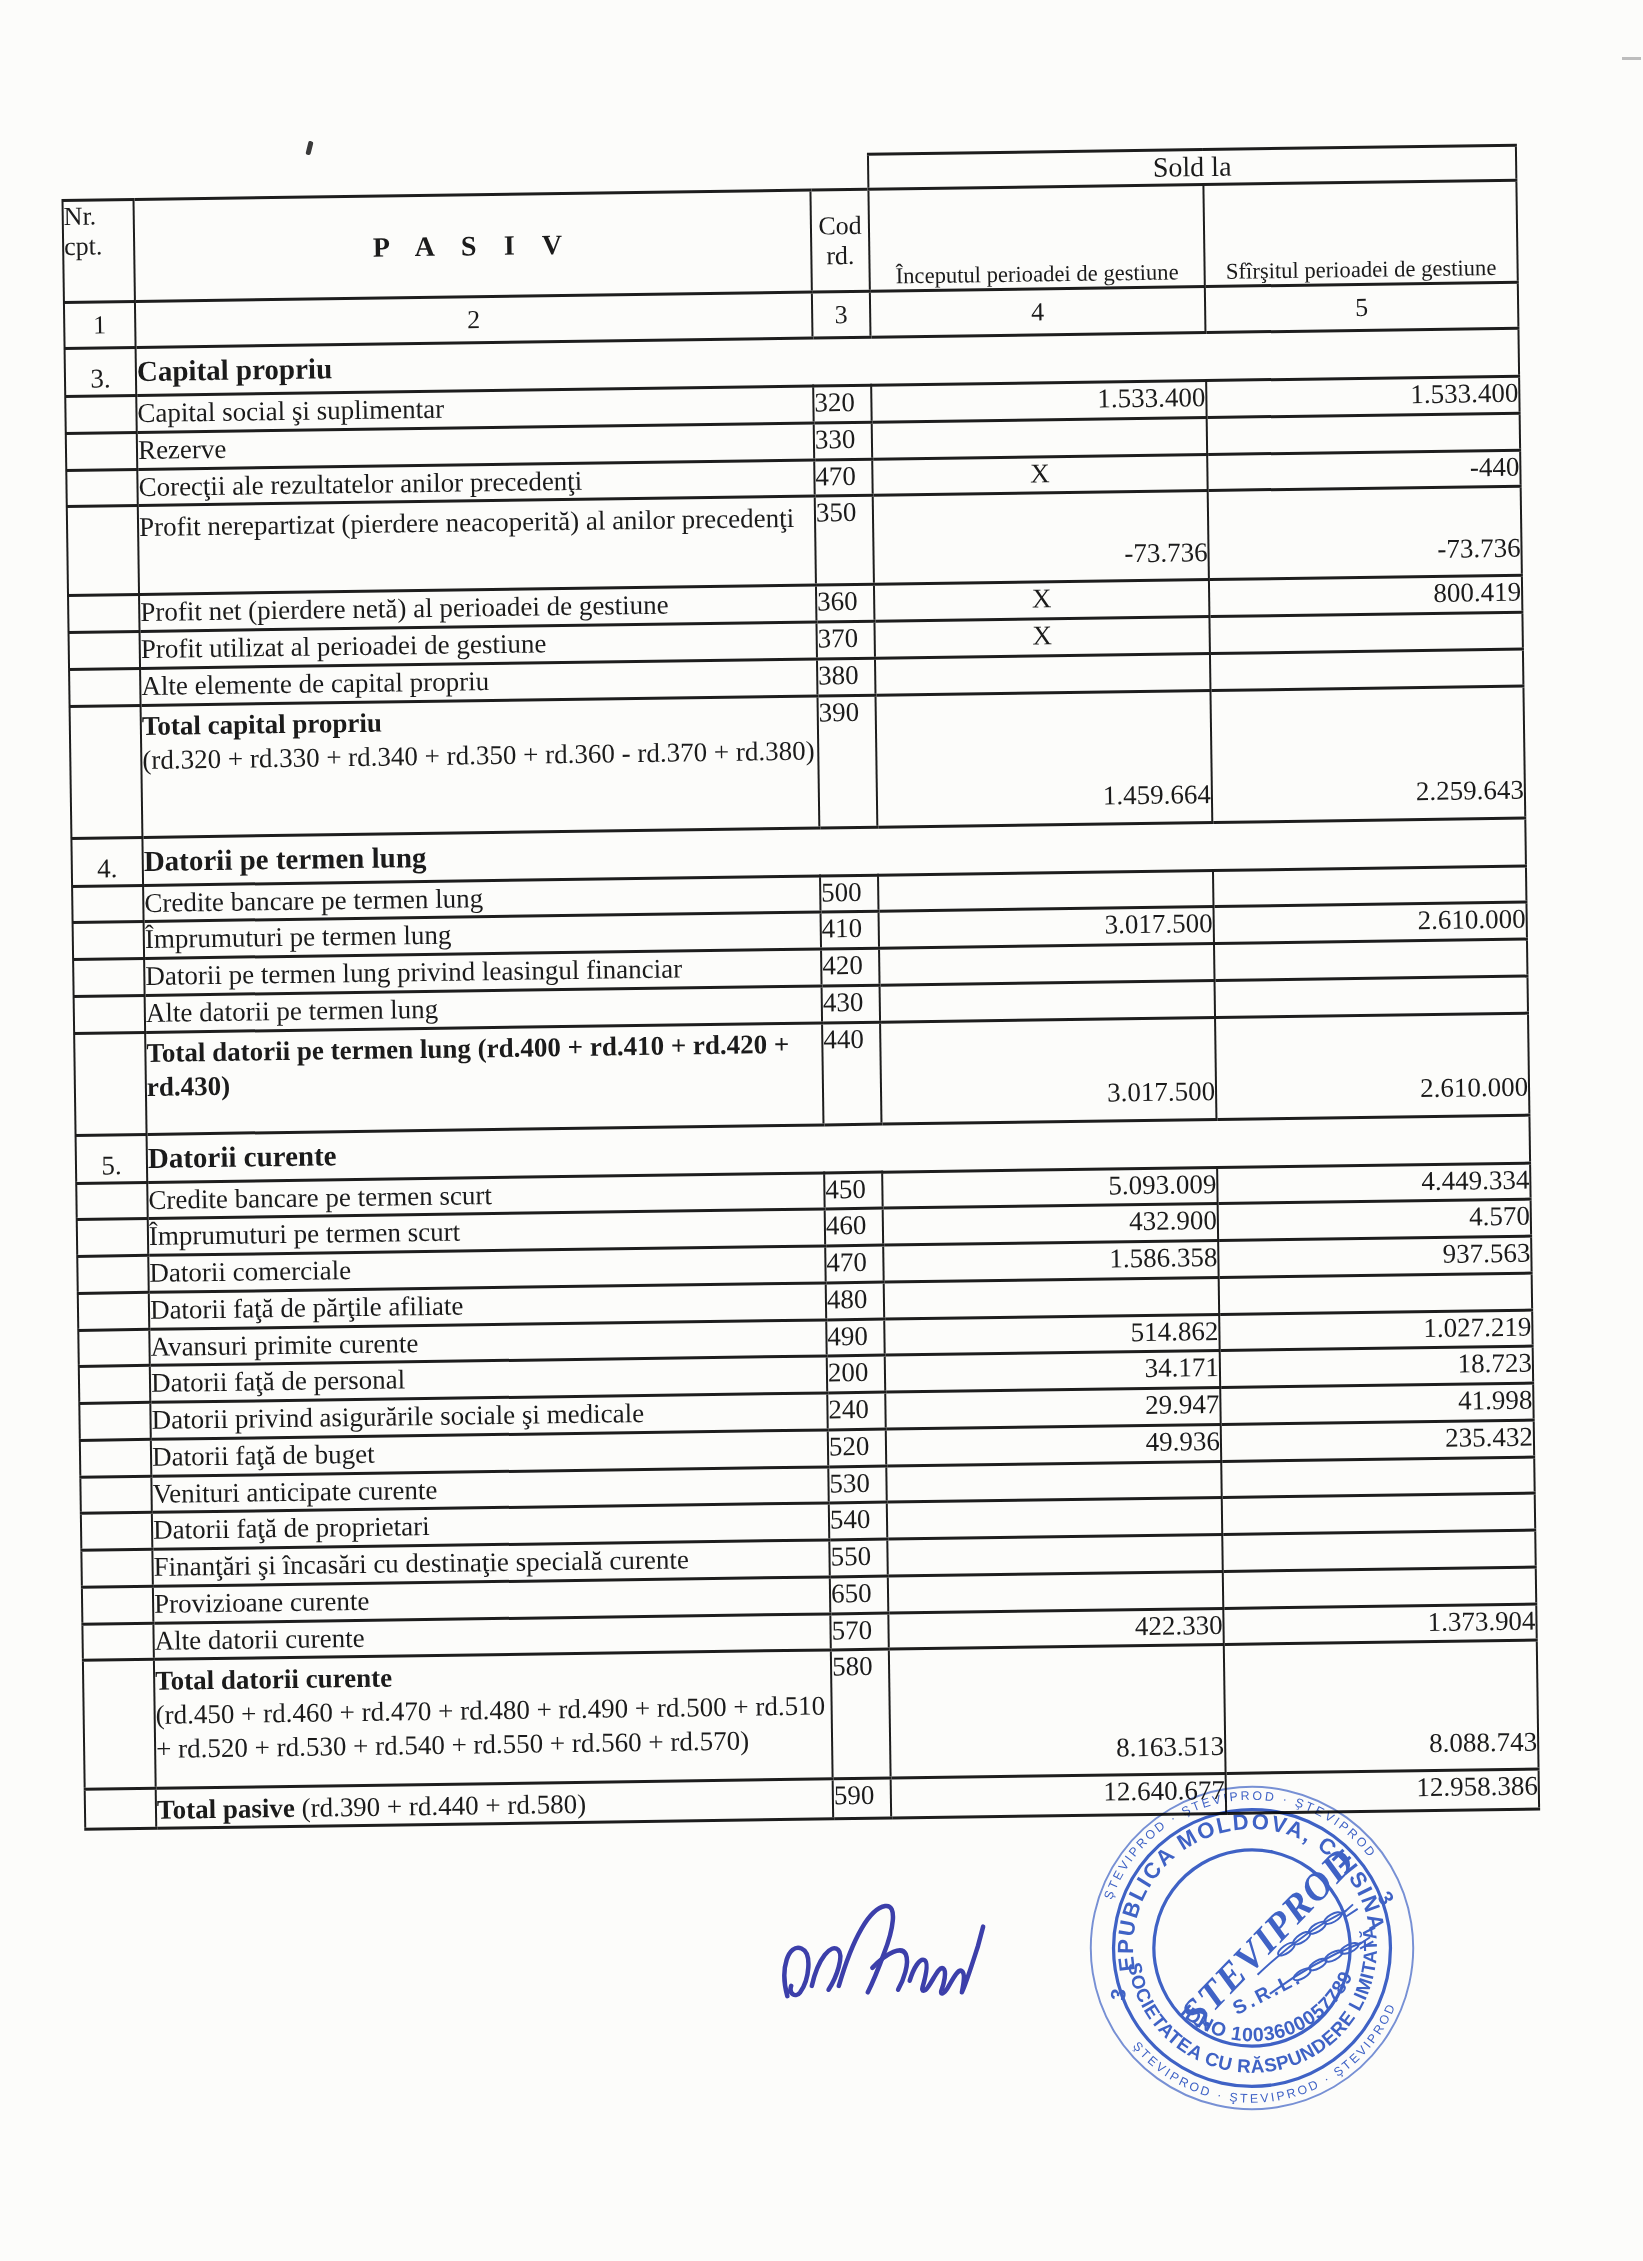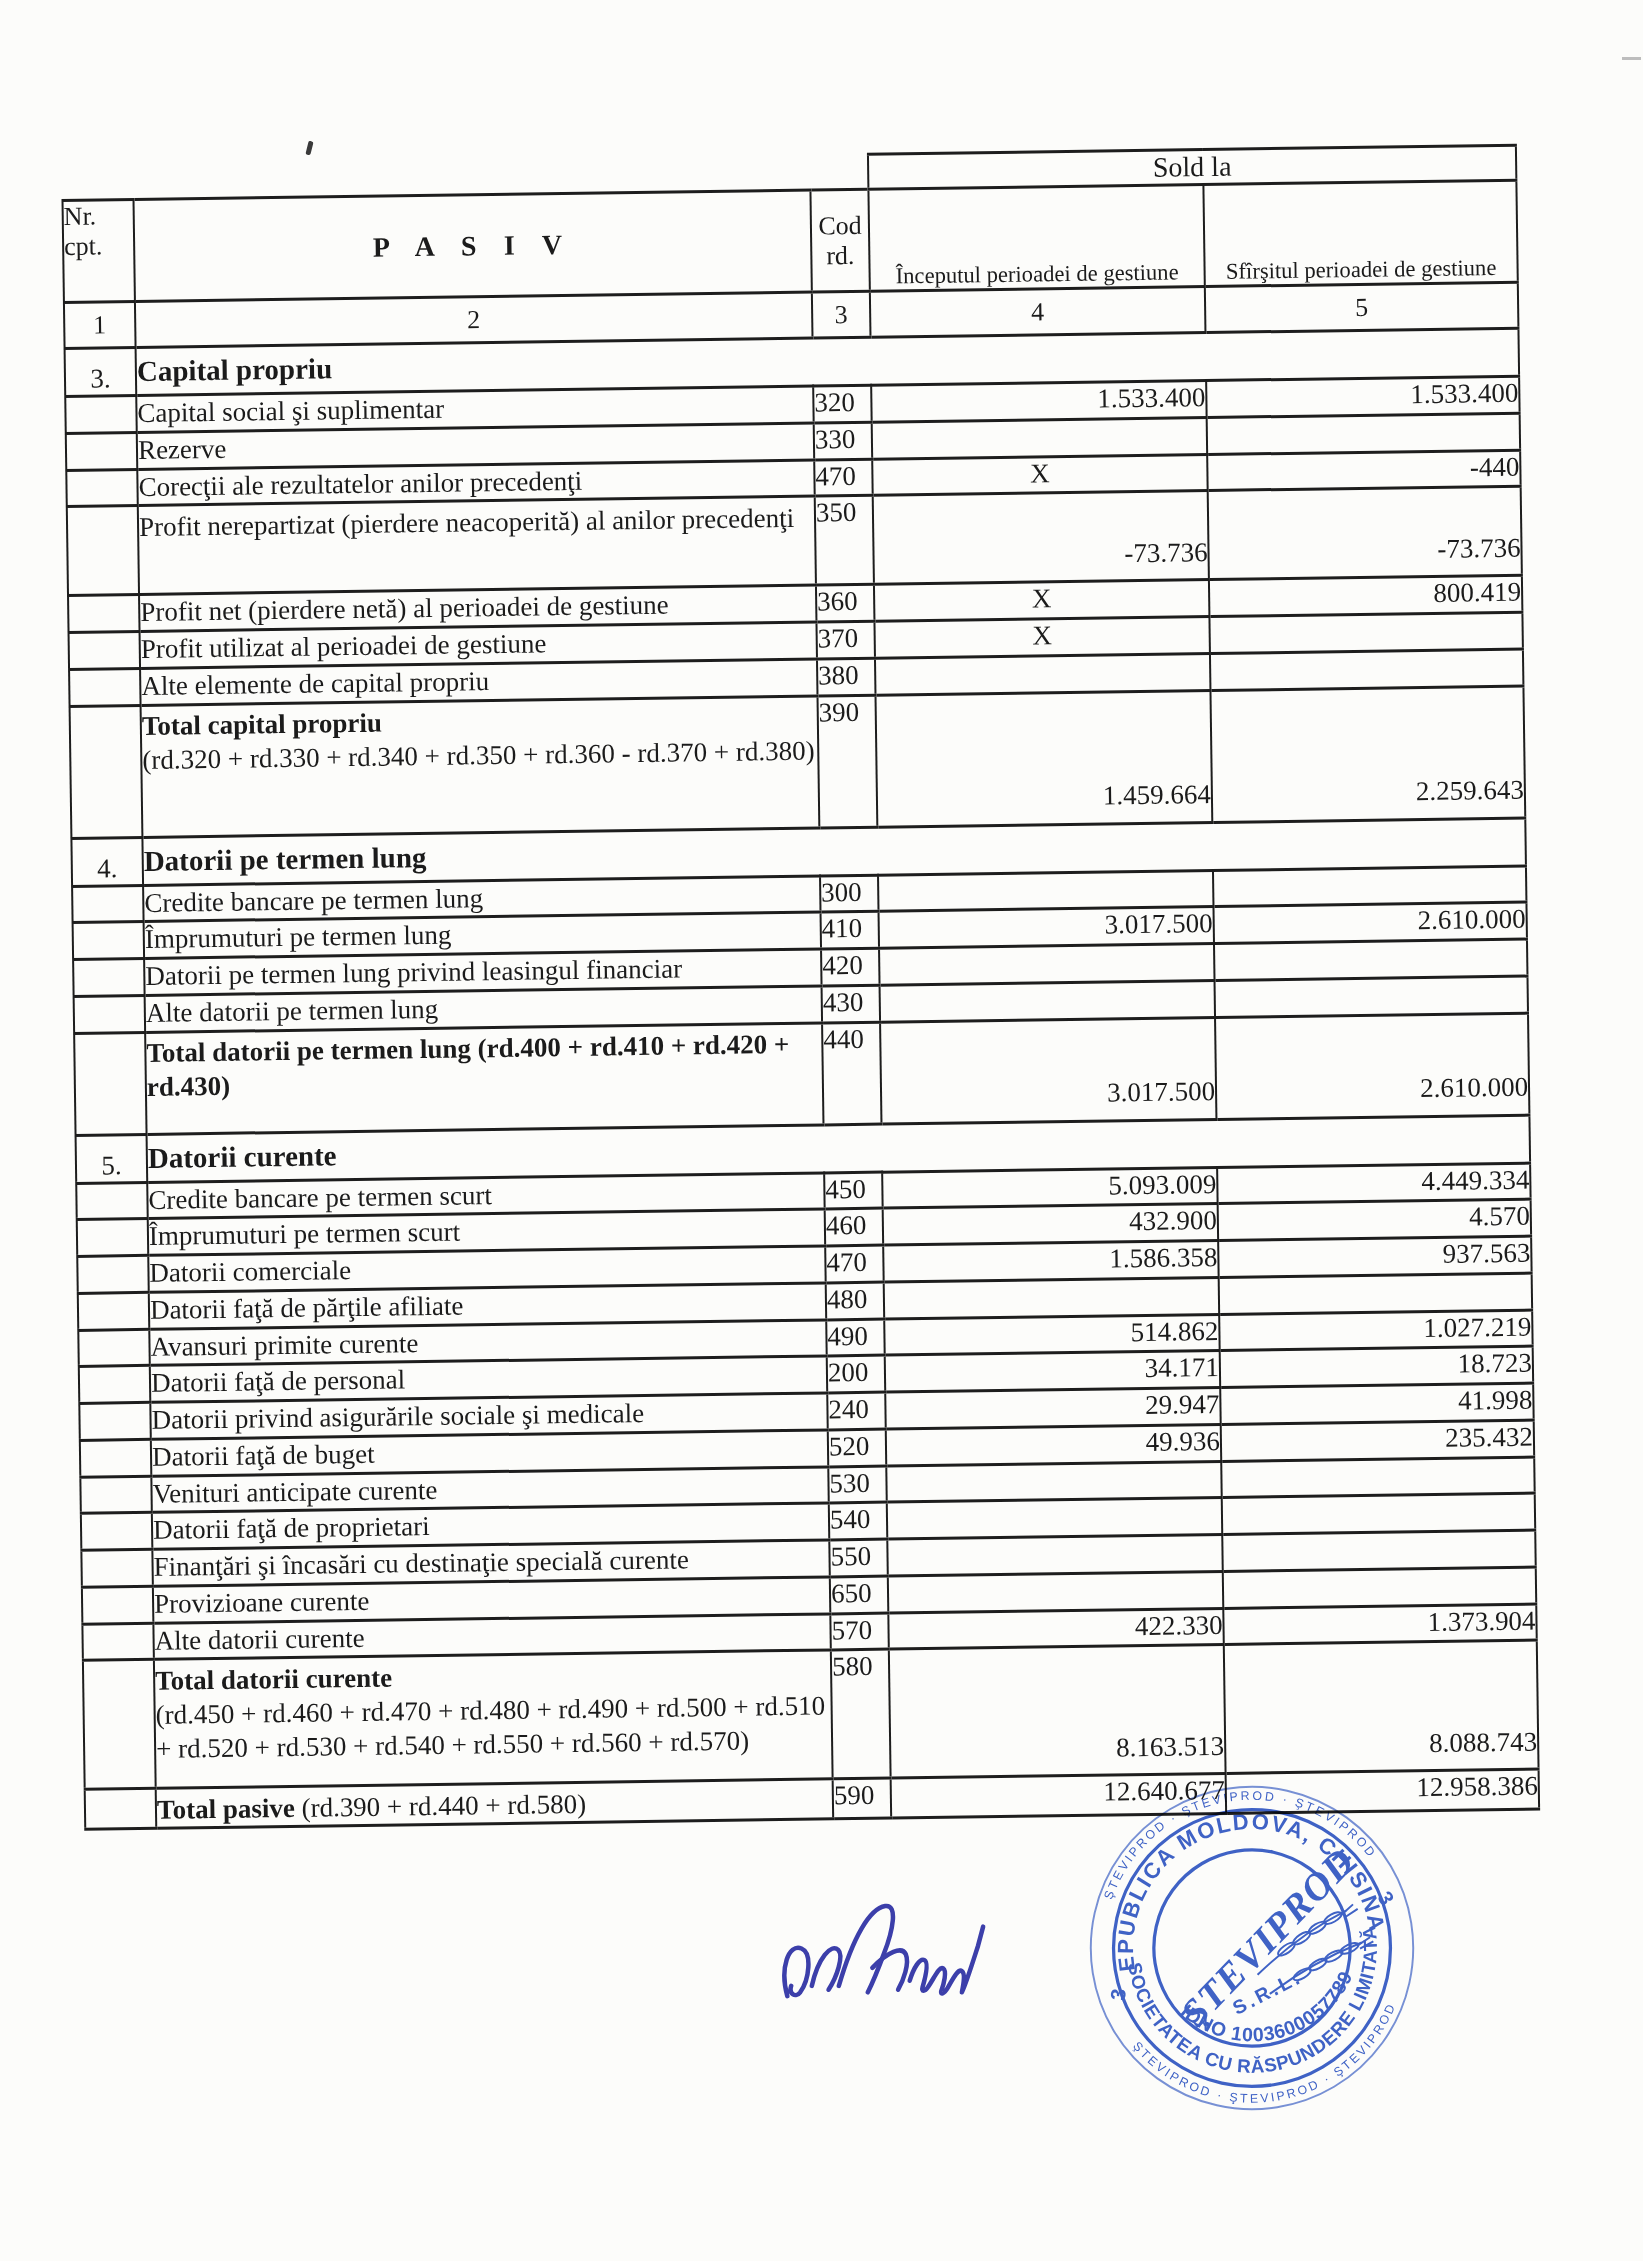--- a/index.html
+++ b/index.html
@@ -167,21 +167,21 @@
       <td class="val c4">1.459.664</td>
       <td class="val c5">2.259.643</td>
     </tr>
     <tr class="rsec">
       <td class="no">4.</td>
       <td class="sec" colspan="4">Datorii pe termen lung</td>
     </tr>
     <tr class="r1">
       <td class="no"></td>
       <td class="lbl">Credite bancare pe termen lung</td>
-      <td class="cod">300</td>
+      <td class="cod">500</td>
       <td class="val c4"></td>
       <td class="val c5"></td>
     </tr>
     <tr class="r1">
       <td class="no"></td>
       <td class="lbl">Împrumuturi pe termen lung</td>
       <td class="cod">410</td>
       <td class="val c4">3.017.500</td>
       <td class="val c5">2.610.000</td>
     </tr>

